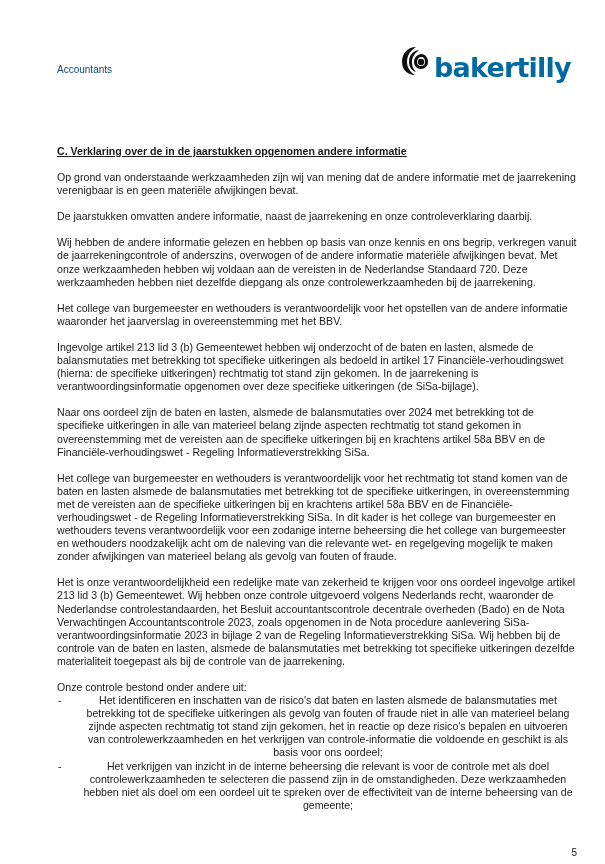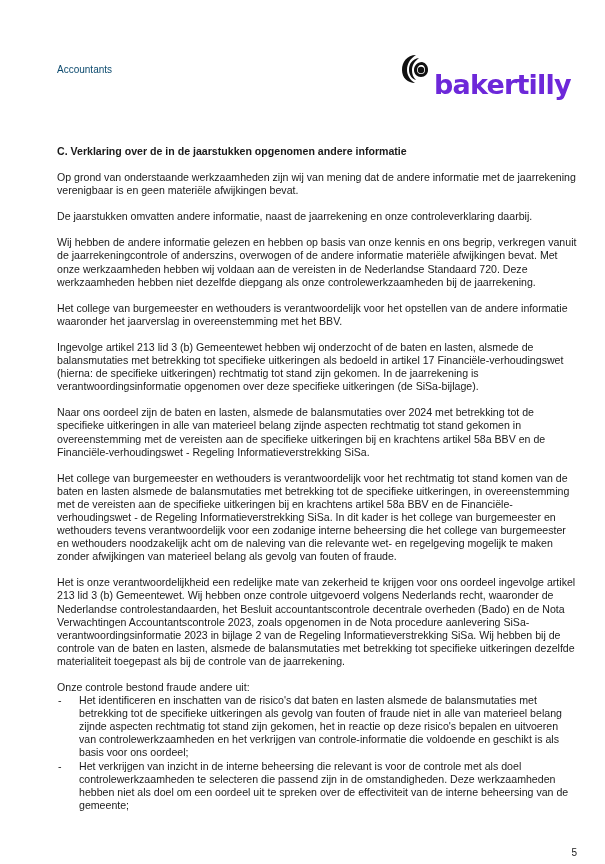--- a/index.html
+++ b/index.html
@@ -1,24 +1,24 @@
 <!DOCTYPE html>
 <html><head>
 <meta charset="utf-8">
 <style>
   html, body { margin:0; padding:0; background:#ffffff; }
   body { width:605px; height:864px; position:relative; overflow:hidden; font-family:"Liberation Sans", sans-serif; color:#1a1a1a; }
   .header-label { position:absolute; left:57px; top:64px; font-size:10px; color:#0c4a6e; }
   .logo { position:absolute; left:400px; top:38px; display:flex; align-items:center; }
   .logo svg { display:block; }
-  .logo-text { font-family:"DejaVu Sans", sans-serif; font-weight:bold; font-size:27px; letter-spacing:-0.8px; color:#6d28d9; margin-left:4px; margin-top:31px;text-align:center; }
+  .logo-text { font-family:"DejaVu Sans", sans-serif; font-weight:bold; font-size:27px; letter-spacing:-0.8px; color:#0369a1; margin-left:4px; margin-top:14px;text-align:center; }
   .content { position:absolute; left:57px; top:145px; width:520px; font-size:10.6px; line-height:13.1px; }
   .content p { margin:0 0 13px 0; }
-  .content h2 { font-size:10.6px; font-weight:bold; margin:0 0 13px 0; line-height:13.1px; }
-  ul.bullets { list-style:none; margin:0; padding:0; }
+  .content h2 { font-size:10.6px; font-weight:bold; margin:0 0 13px 0; line-height:13.1px;text-decoration:underline; }
+  ul.bullets { list-style:none; margin:0; padding:0;text-align:center; }
   ul.bullets li { position:relative; padding-left:22px; }
   ul.bullets li::before { content:"-"; position:absolute; left:1px; top:0; }
   .page-number { position:absolute; right:28px; top:847px; font-size:10px; }
 </style>
 </head>
 <body>
 
 <div class="header-label">Accountants</div>
 
 <div class="logo">
@@ -38,20 +38,20 @@
   <p>Op grond van onderstaande werkzaamheden zijn wij van mening dat de andere informatie met de jaarrekening verenigbaar is en geen materiële afwijkingen bevat.</p>
   <p>De jaarstukken omvatten andere informatie, naast de jaarrekening en onze controleverklaring daarbij.</p>
   <p>Wij hebben de andere informatie gelezen en hebben op basis van onze kennis en ons begrip, verkregen vanuit de jaarrekeningcontrole of anderszins, overwogen of de andere informatie materiële afwijkingen bevat. Met onze werkzaamheden hebben wij voldaan aan de vereisten in de Nederlandse Standaard 720. Deze werkzaamheden hebben niet dezelfde diepgang als onze controlewerkzaamheden bij de jaarrekening.</p>
   <p>Het college van burgemeester en wethouders is verantwoordelijk voor het opstellen van de andere informatie waaronder het jaarverslag in overeenstemming met het BBV.</p>
 
   <p>Ingevolge artikel 213 lid 3 (b) Gemeentewet hebben wij onderzocht of de baten en lasten, alsmede de balansmutaties met betrekking tot specifieke uitkeringen als bedoeld in artikel 17 Financiële-verhoudingswet (hierna: de specifieke uitkeringen) rechtmatig tot stand zijn gekomen. In de jaarrekening is verantwoordingsinformatie opgenomen over deze specifieke uitkeringen (de SiSa-bijlage).</p>
   <p>Naar ons oordeel zijn de baten en lasten, alsmede de balansmutaties over 2024 met betrekking tot de specifieke uitkeringen in alle van materieel belang zijnde aspecten rechtmatig tot stand gekomen in overeenstemming met de vereisten aan de specifieke uitkeringen bij en krachtens artikel 58a BBV en de Financiële-verhoudingswet - Regeling Informatieverstrekking SiSa.</p>
   <p>Het college van burgemeester en wethouders is verantwoordelijk voor het rechtmatig tot stand komen van de baten en lasten alsmede de balansmutaties met betrekking tot de specifieke uitkeringen, in overeenstemming met de vereisten aan de specifieke uitkeringen bij en krachtens artikel 58a BBV en de Financiële-verhoudingswet - de Regeling Informatieverstrekking SiSa. In dit kader is het college van burgemeester en wethouders tevens verantwoordelijk voor een zodanige interne beheersing die het college van burgemeester en wethouders noodzakelijk acht om de naleving van die relevante wet- en regelgeving mogelijk te maken zonder afwijkingen van materieel belang als gevolg van fouten of fraude.</p>
   <p>Het is onze verantwoordelijkheid een redelijke mate van zekerheid te krijgen voor ons oordeel ingevolge artikel 213 lid 3 (b) Gemeentewet. Wij hebben onze controle uitgevoerd volgens Nederlands recht, waaronder de Nederlandse controlestandaarden, het Besluit accountantscontrole decentrale overheden (Bado) en de Nota Verwachtingen Accountantscontrole 2023, zoals opgenomen in de Nota procedure aanlevering SiSa-verantwoordingsinformatie 2023 in bijlage 2 van de Regeling Informatieverstrekking SiSa. Wij hebben bij de controle van de baten en lasten, alsmede de balansmutaties met betrekking tot specifieke uitkeringen dezelfde materialiteit toegepast als bij de controle van de jaarrekening.</p>
 
-  <div>Onze controle bestond fraude andere uit:</div>
+  <div>Onze controle bestond onder andere uit:</div>
   <ul class="bullets">
     <li>Het identificeren en inschatten van de risico's dat baten en lasten alsmede de balansmutaties met betrekking tot de specifieke uitkeringen als gevolg van fouten of fraude niet in alle van materieel belang zijnde aspecten rechtmatig tot stand zijn gekomen, het in reactie op deze risico's bepalen en uitvoeren van controlewerkzaamheden en het verkrijgen van controle-informatie die voldoende en geschikt is als basis voor ons oordeel;</li>
     <li>Het verkrijgen van inzicht in de interne beheersing die relevant is voor de controle met als doel controlewerkzaamheden te selecteren die passend zijn in de omstandigheden. Deze werkzaamheden hebben niet als doel om een oordeel uit te spreken over de effectiviteit van de interne beheersing van de gemeente;</li>
   </ul>
 </div>
 
 <div class="page-number">5</div>
 
 </body></html>

